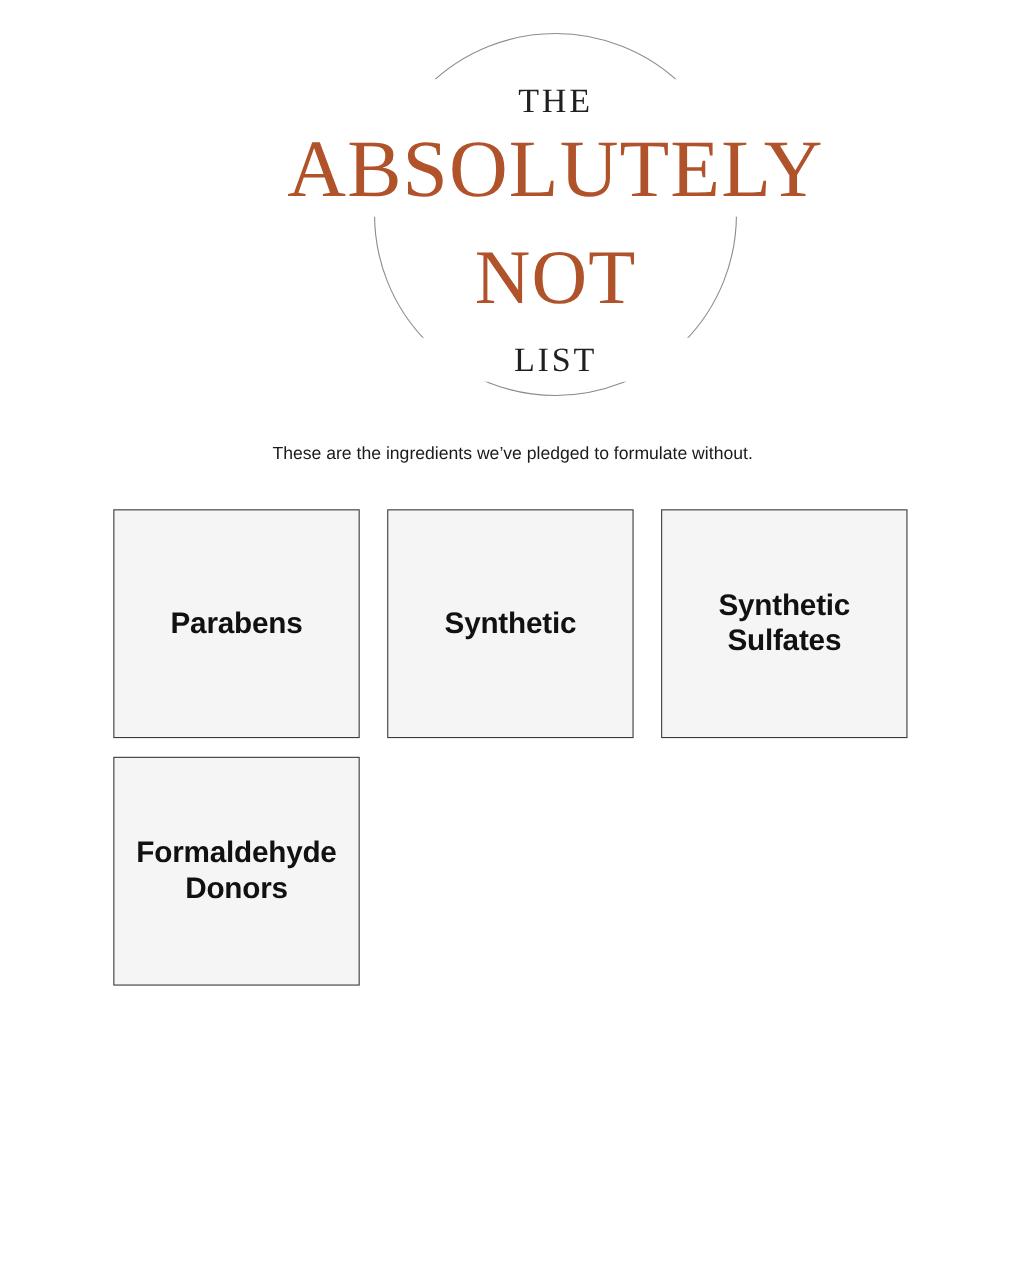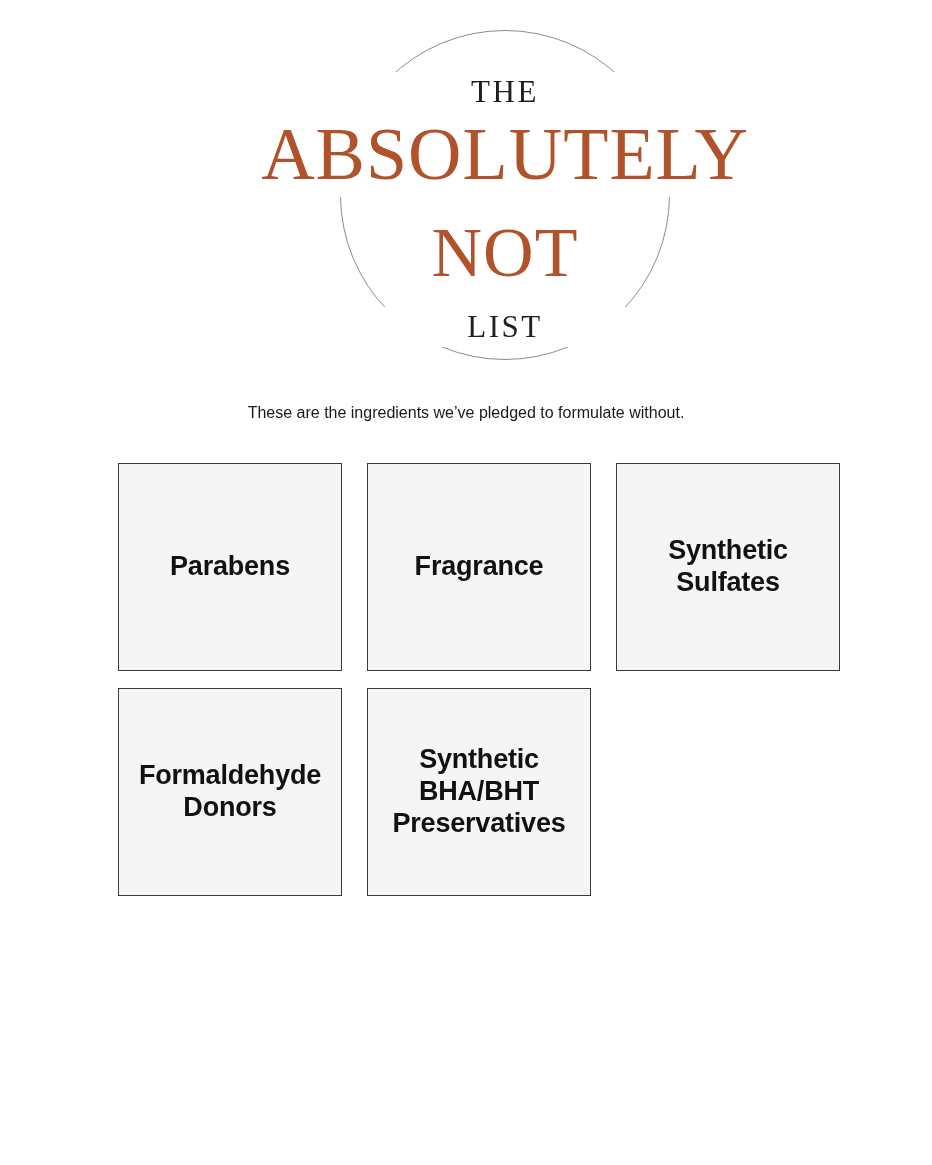--- a/index.html
+++ b/index.html
@@ -99,21 +99,21 @@
     width: 932px;
     text-align: center;
     font-size: 16px;
     color: #1a1a1a;
     line-height: 34px;
   }
 
   
   .grid {
     position: absolute;
-    left: 118px;
+    left: 103px;
     top: 463px;
     width: 726px;
     display: grid;
     grid-template-columns: repeat(3, 224px);
     grid-template-rows: repeat(3, 208px);
     column-gap: 25px;
     row-gap: 17px;
   }
   .cell {
     border: 1.5px solid #3b3b3b;
@@ -146,26 +146,23 @@
     <div class="logo-list">LIST</div>
   </div>
 
   <div class="subtitle">These are the ingredients we’ve pledged to formulate without.</div>
 
   <div class="grid">
     <div class="cell">
       <span class="cell-label">Parabens</span>
     </div>
     <div class="cell">
-      <span class="cell-label">Fragrance</span>
+      <span class="cell-label">Synthetic</span>
     </div>
     <div class="cell">
       <span class="cell-label">Synthetic Sulfates</span>
     </div>
     <div class="cell">
       <span class="cell-label">Formaldehyde Donors</span>
     </div>
-    <div class="cell">
-      <span class="cell-label">Synthetic BHA/BHT Preservatives</span>
-    </div>
   </div>
 
 </div>
 
 </body></html>

